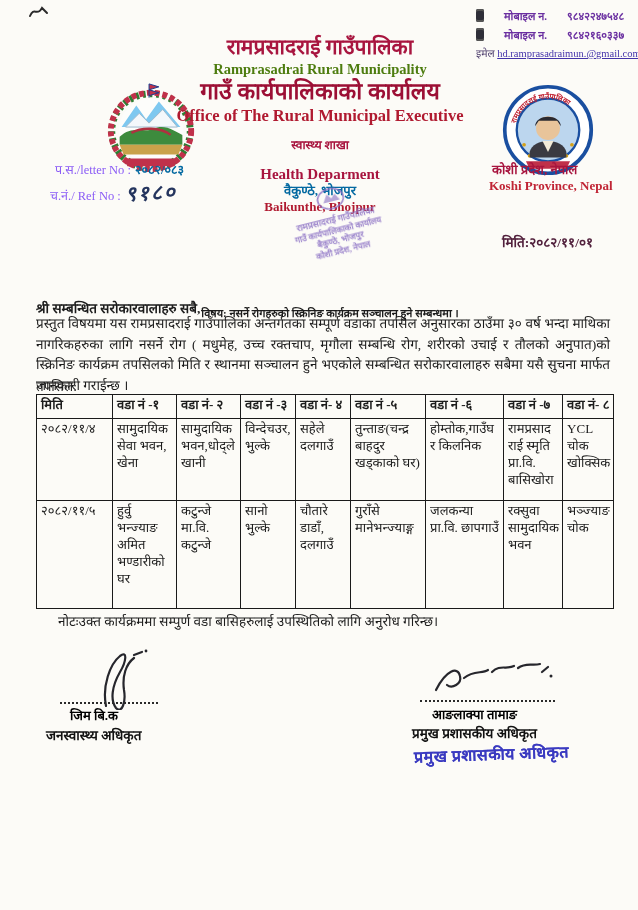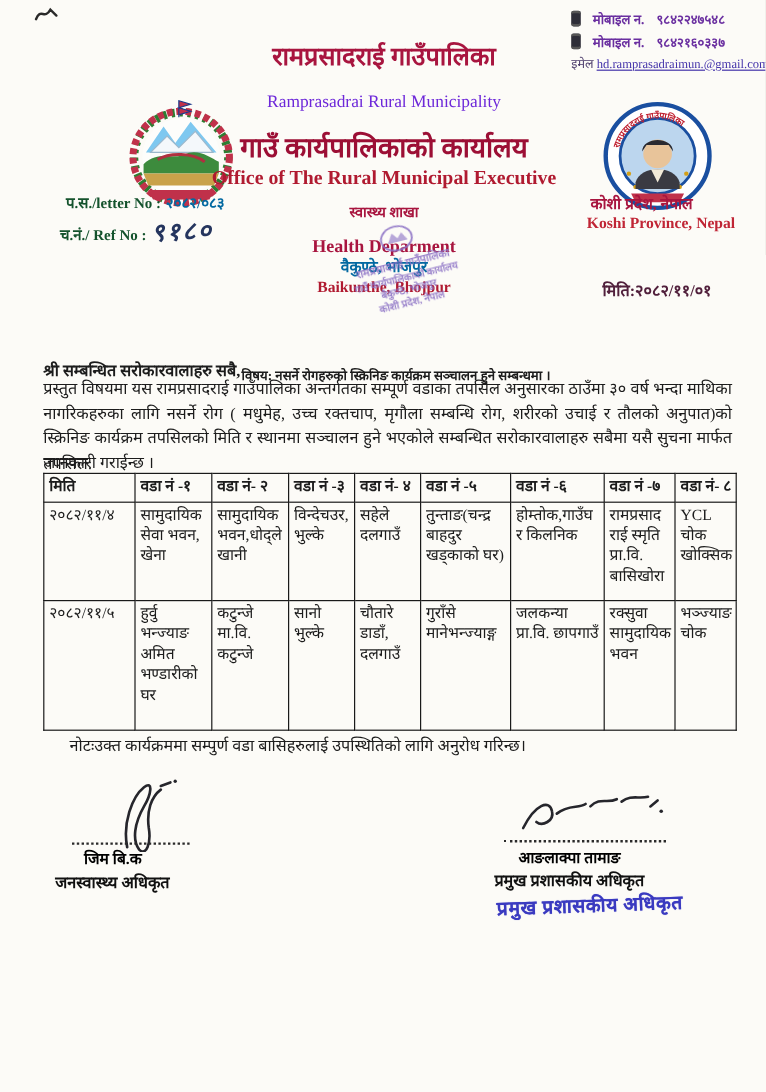--- a/index.html
+++ b/index.html
@@ -6,37 +6,37 @@
   .page{
     position:relative; width:638px; height:910px; margin:0 auto;
     background:#fcfbf7;
     font-family:"Liberation Serif","DejaVu Serif",serif;
     color:#1c1c1c; overflow:hidden;
   }
   .abs{position:absolute;}
   
   .hdr{top:34px;left:150px;width:340px;text-align:center;}
   .hdr .np1{font-size:21px;line-height:26px;font-weight:bold;color:#a8153f;margin:0;}
-  .hdr .en1{font-size:14.5px;line-height:18px;font-weight:normal;color:#6d28d9;margin:16px;}
+  .hdr .en1{font-size:14.5px;line-height:18px;font-weight:bold;color:#4d7c0f;margin:0;}
   .hdr .np2{font-size:23px;line-height:28px;font-weight:bold;color:#9c0f35;margin:0;}
   .hdr .en2{font-size:16.5px;line-height:20px;font-weight:bold;color:#b01a30;margin:0;}
   .hdr .dnp{font-size:12px;line-height:15px;font-weight:bold;color:#a8153f;margin:12px;}
   .hdr .den{font-size:15px;line-height:18px;font-weight:bold;color:#a8153f;margin:0;}
   .hdr .pnp{font-size:13px;line-height:16px;font-weight:bold;color:#0369a1;margin:0;}
   .hdr .pen{font-size:13px;line-height:16px;font-weight:bold;color:#b01a30;margin:0;}
   
   .contact{top:8px;left:476px;width:158px;}
-  .contact .row{display:flex;align-items:center;gap:10px;margin-bottom:4px;}
+  .contact .row{display:flex;align-items:center;gap:20px;margin-bottom:4px;}
   .phone-icon{display:inline-block;width:8px;height:13px;background:#2e2e38;border-radius:2px;
     box-shadow:inset 0 2px 0 #555,inset 0 -2px 0 #555;flex:0 0 auto;}
   .contact .txt{font-size:11px;font-weight:bold;color:#6a2fa0;white-space:nowrap;}
   .email-row{font-size:10.5px;color:#4a3a6a;white-space:nowrap;margin-top:3px;}
   .email-link{color:#4433aa;text-decoration:underline;}
   
-  .lbl{font-weight:bold;color:#14532d;font-size:12.5px;}
+  .lbl{font-weight:normal;color:#8b5cf6;font-size:12.5px;}
   .val{color:#0369a1;font-size:12.5px;font-weight:bold;}
   .refno{font-size:21px;color:#25355e;font-style:italic;letter-spacing:2px;
     transform:rotate(-3deg);display:inline-block;font-weight:bold;}
   .provnp{font-size:13px;font-weight:bold;color:#a8153f;}
   .proven{font-size:13px;font-weight:bold;color:#c02535;}
   .dateline{font-size:13.5px;font-weight:bold;color:#51203c;}
   
   .stamp{top:186px;left:272px;width:128px;text-align:center;color:#8a6fc4;
     transform:rotate(-14deg);opacity:.85;filter:blur(.2px);}
   .stamp div{font-size:8.5px;line-height:10.5px;font-weight:bold;margin:0;}

